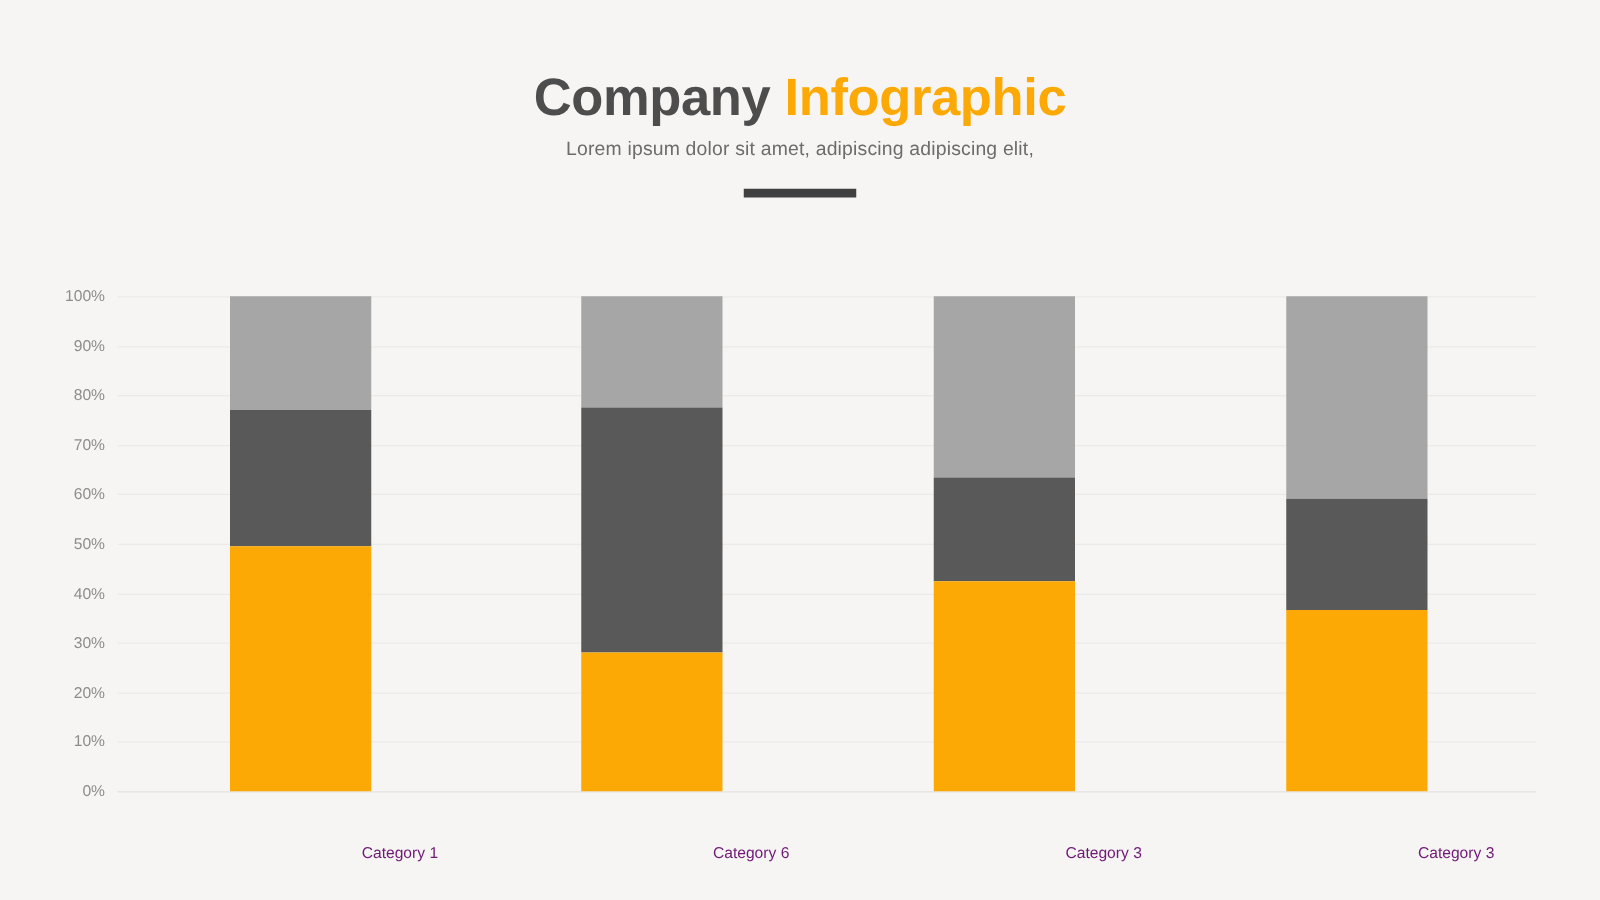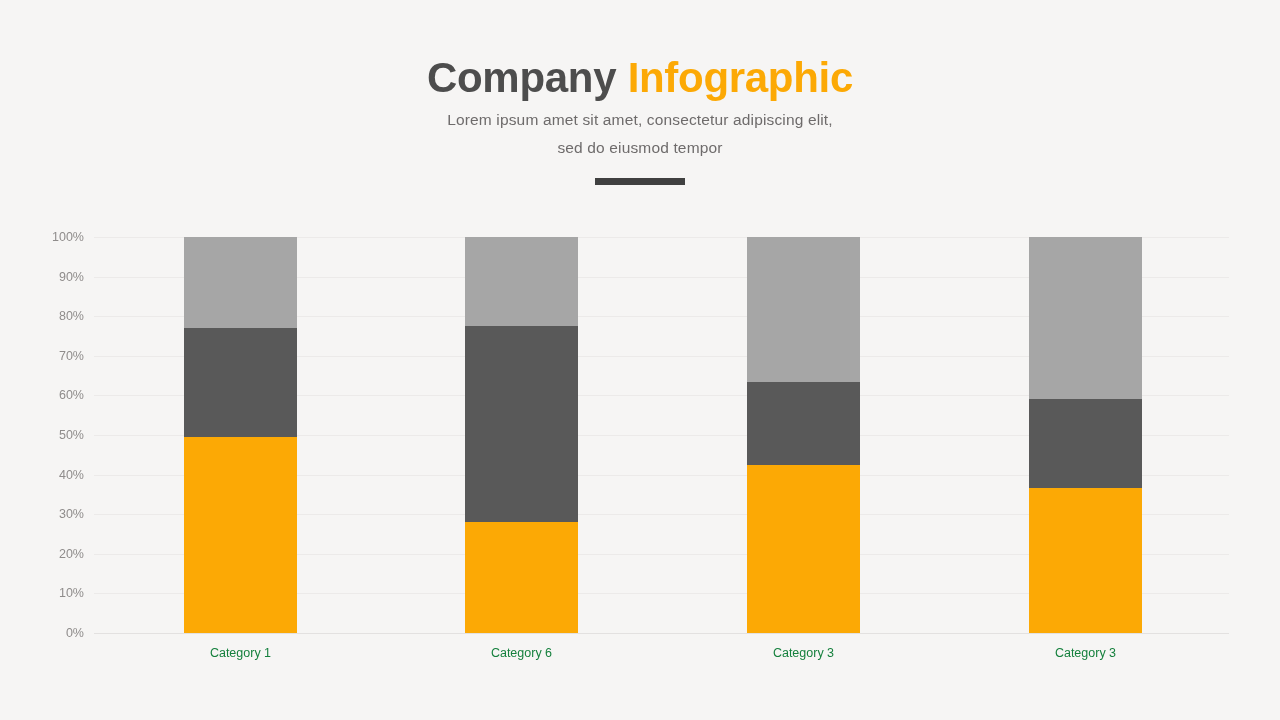--- a/index.html
+++ b/index.html
@@ -86,38 +86,37 @@
     position: absolute;
     bottom: 0;
     width: 113px;
   }
   .seg {
     width: 100%;
     display: block;
   }
   .xlabel {
     position: absolute;
-    top: 646px;
+    top: 675px;
     width: 220px;
-    text-align: center;
+    text-align: right;
     font-size: 12.5px;
-    color: #15803d;
+    color: #701a75;
     line-height: 15px;
   }
 </style>
 </head>
 <body>
 
 <div class="header">
   <h1 class="title">
     <span class="t-dark">Company</span>
     <span class="t-accent">Infographic</span>
   </h1>
-  <p class="subtitle">Lorem ipsum amet sit amet, consectetur adipiscing elit,</p>
-  <p class="subtitle">sed do eiusmod tempor</p>
+  <p class="subtitle">Lorem ipsum dolor sit amet, adipiscing adipiscing elit,</p>
   <div class="rule"></div>
 </div>
 
 <div class="chart">
   <div class="plot" id="plot-area">
       <div class="gridline" style="top: 0px;"></div>
       <div class="gridline" style="top: 40px;"></div>
       <div class="gridline" style="top: 79px;"></div>
       <div class="gridline" style="top: 119px;"></div>
       <div class="gridline" style="top: 158px;"></div>

